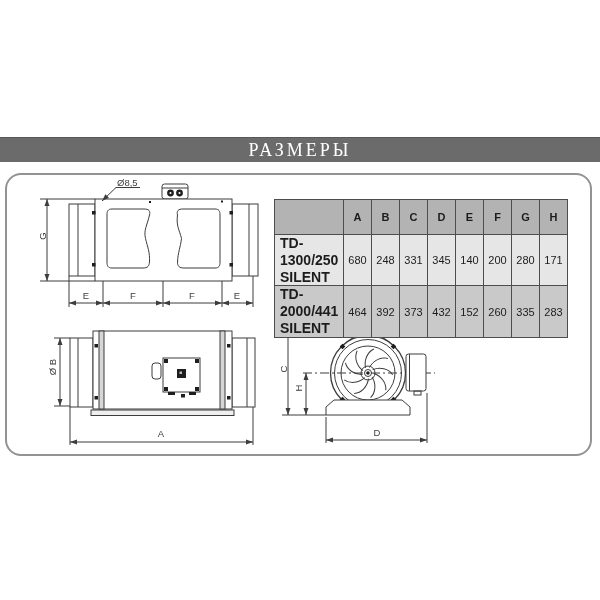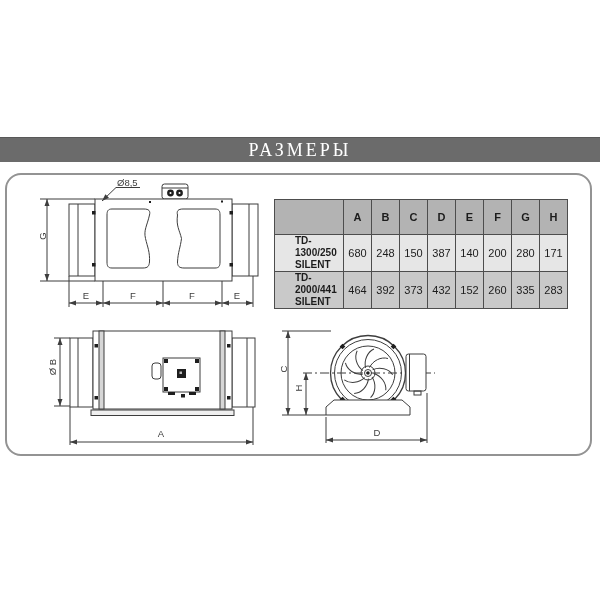--- a/index.html
+++ b/index.html
@@ -32,21 +32,21 @@
     border-collapse:collapse; table-layout:fixed;
   }
   .dims-table td {
     border:1.5px solid #4d4d4d; text-align:center; vertical-align:middle;
     font-size:11px; color:#1c1c1c;
   }
   .dims-table .hdr   { background:#b3b3b3; font-weight:bold; height:35px; }
   .dims-table .row1  { background:#e6e6e6; height:34px; }
   .dims-table .row2  { background:#c9c9c9; height:37px; }
   .dims-table .model {
-    text-align:left; padding-left:20px; font-weight:bold; font-size:10px; line-height:1.2;
+    text-align:left; padding-left:5px; font-weight:bold; font-size:14px; line-height:1.2;
   }
   .dims-table .c0 { width:69px; }
   .dims-table .cn { width:28px; }
 </style>
 </head>
 <body>
 
 <div id="stage">
 
   <div class="title-bar">
@@ -273,22 +273,22 @@
       <td class="hdr cn">G</td>
       <td class="hdr cn">H</td>
     </tr>
     <tr>
       <td class="row1 model c0">
         <span>TD-1300/250</span><br>
         <span>SILENT</span>
       </td>
       <td class="row1 cn">680</td>
       <td class="row1 cn">248</td>
-      <td class="row1 cn">150</td>
-      <td class="row1 cn">387</td>
+      <td class="row1 cn">331</td>
+      <td class="row1 cn">345</td>
       <td class="row1 cn">140</td>
       <td class="row1 cn">200</td>
       <td class="row1 cn">280</td>
       <td class="row1 cn">171</td>
     </tr>
     <tr>
       <td class="row2 model c0">
         <span>TD-2000/441</span><br>
         <span>SILENT</span>
       </td>

